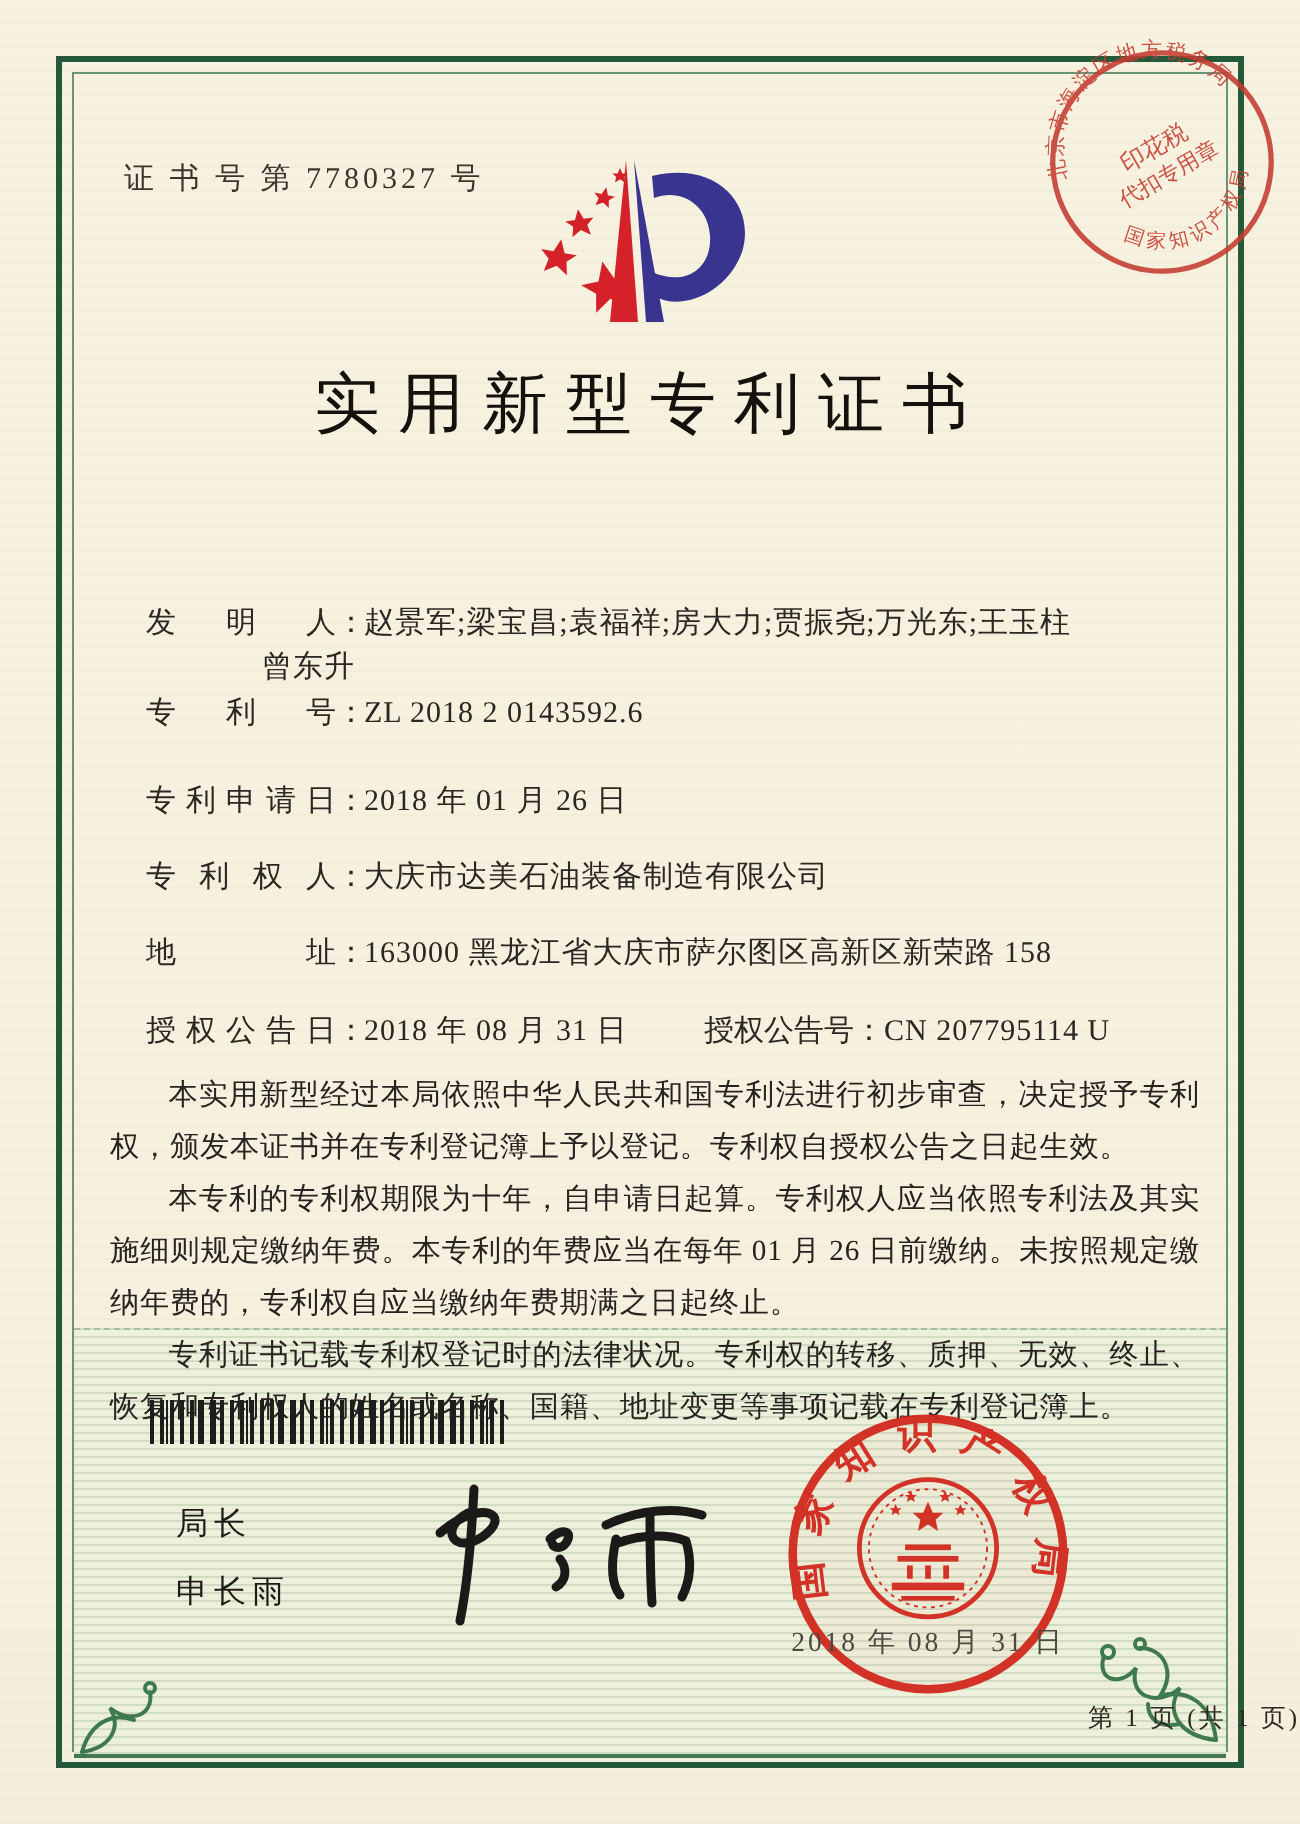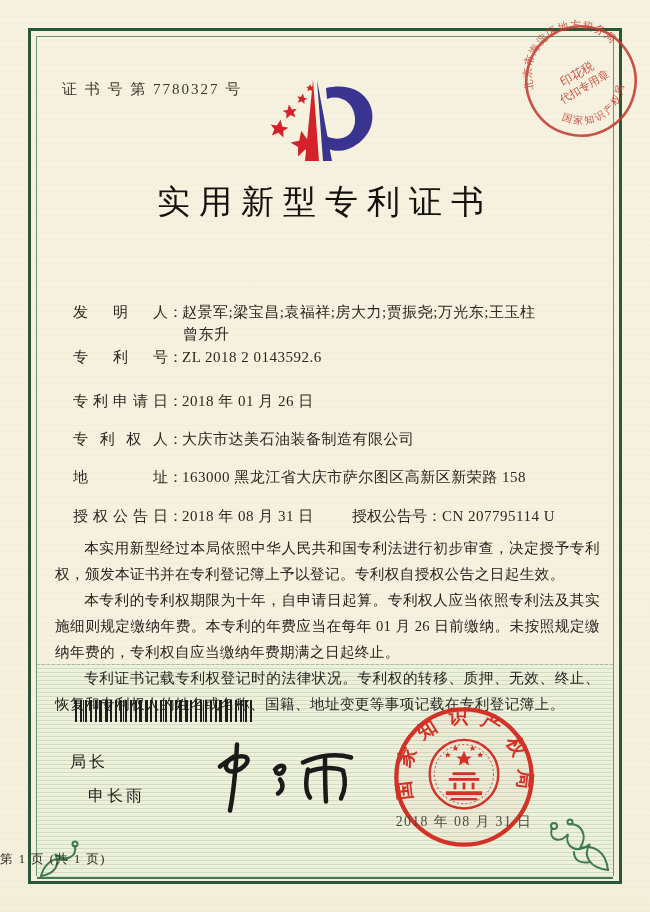--- a/index.html
+++ b/index.html
@@ -30,21 +30,21 @@
     letter-spacing:9px;color:#15120e;
   }
 
   .field-row{position:absolute;left:73px;right:40px;font-size:15px;color:#2b2722;line-height:22px;}
   .flabel{
     display:inline-block;width:95px;vertical-align:top;
     text-align:justify;text-align-last:justify;
   }
   .fcolon{display:inline-block;width:14px;}
   .fvalue{letter-spacing:0.5px;}
-  .fvalue2{margin-left:110px;letter-spacing:0.5px;}
+  .fvalue2{margin-left:58px;letter-spacing:0.5px;}
   .row-split-right{position:absolute;left:279px;top:0;}
 
   .paragraphs{position:absolute;left:55px;right:50px;top:536px;}
   .paragraphs p{
     margin:0;font-size:14.6px;line-height:1.78;color:#272320;
     text-indent:2em;text-align:justify;letter-spacing:0.4px;
   }
 
   .green-band{
     position:absolute;left:37px;right:37px;top:664px;height:212px;
@@ -53,28 +53,28 @@
       #edf1dc;
     border-top:1px dashed rgba(90,130,90,0.35);
     border-bottom:2px solid #44784f;
   }
   .barcode{
     position:absolute;left:75px;top:700px;width:178px;height:22px;
     background:
       repeating-linear-gradient(90deg,#1d1d1d 0 2px,transparent 2px 5px),
       repeating-linear-gradient(90deg,#1d1d1d 0 1px,transparent 1px 8px);
   }
-  .director-title{position:absolute;left:70px;top:752px;font-size:16px;letter-spacing:3px;color:#1f1c18;}
+  .director-title{position:absolute;left:88px;top:752px;font-size:16px;letter-spacing:3px;color:#1f1c18;}
   .director-name{position:absolute;left:88px;top:786px;font-size:16px;letter-spacing:3px;color:#1f1c18;}
   .signature{position:absolute;left:205px;top:738px;}
   .seal{position:absolute;left:383px;top:696px;opacity:0.95;}
   .ornament-br{position:absolute;left:530px;top:792px;}
   .ornament-bl{position:absolute;left:39px;top:834px;}
   .footer{
-    position:absolute;left:0;right:0;top:851px;text-align:left;
+    position:absolute;left:0;right:0;top:851px;text-align:right;
     font-size:12.5px;letter-spacing:1.5px;color:#2b2722;
   }
 </style>
 </head>
 <body>
 
 <div class="page">
 
   <div class="frame-outer"></div>
   <div class="frame-inner"></div>

